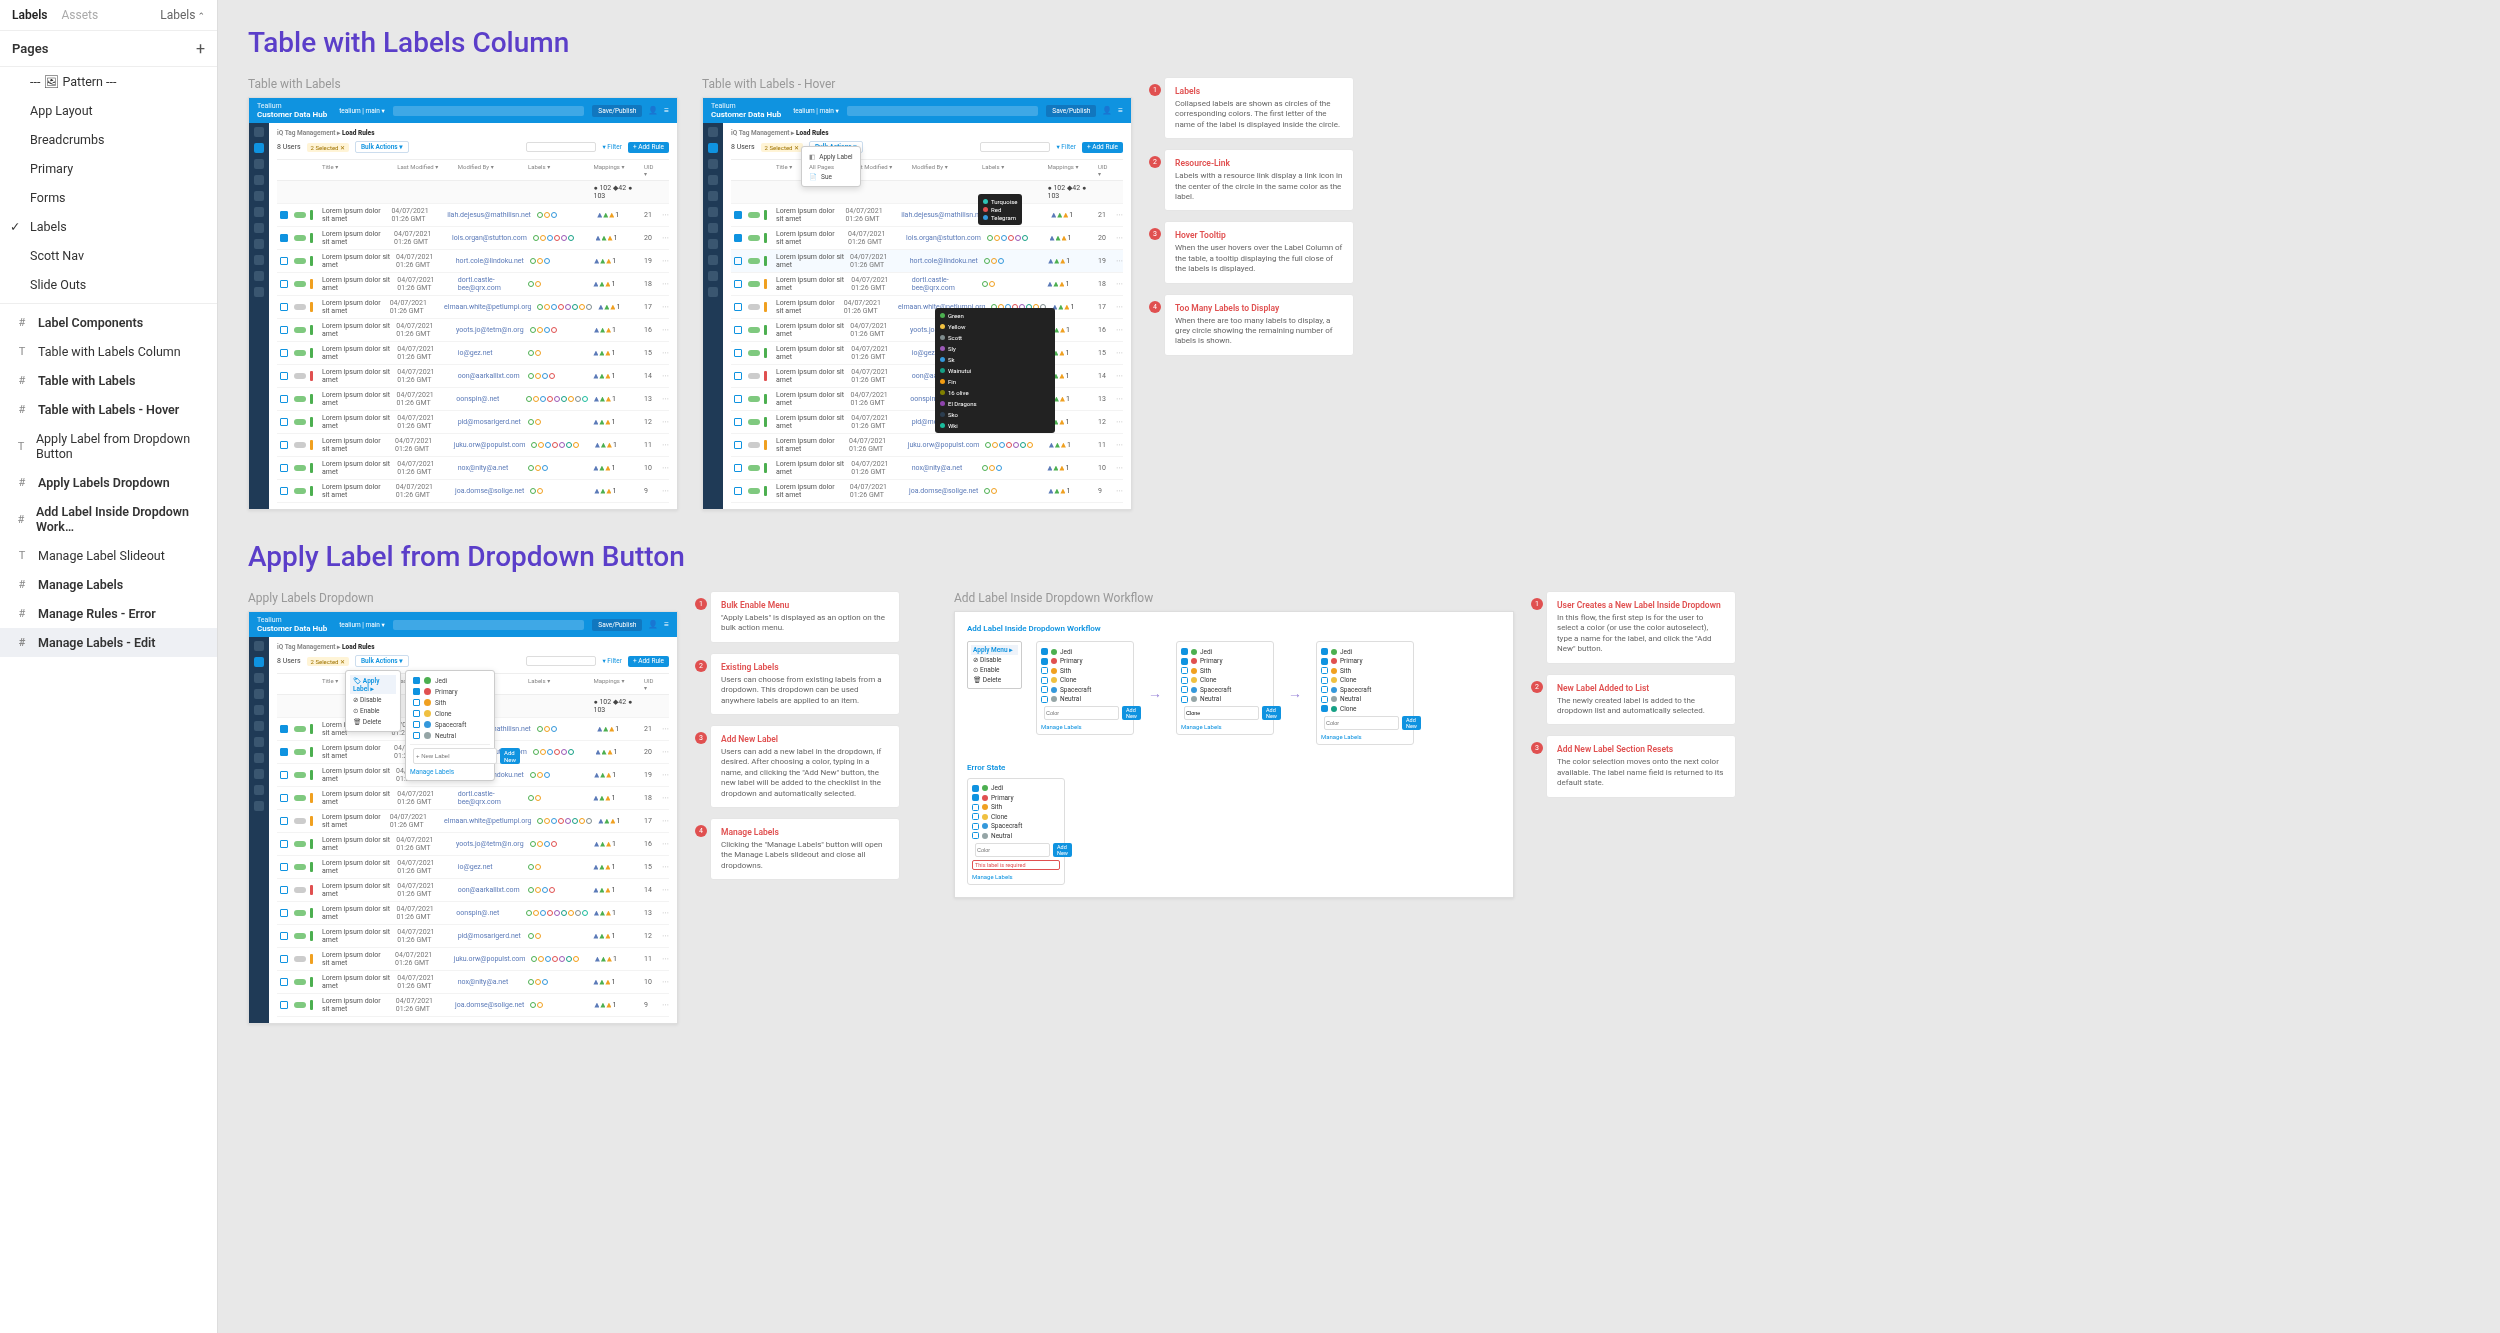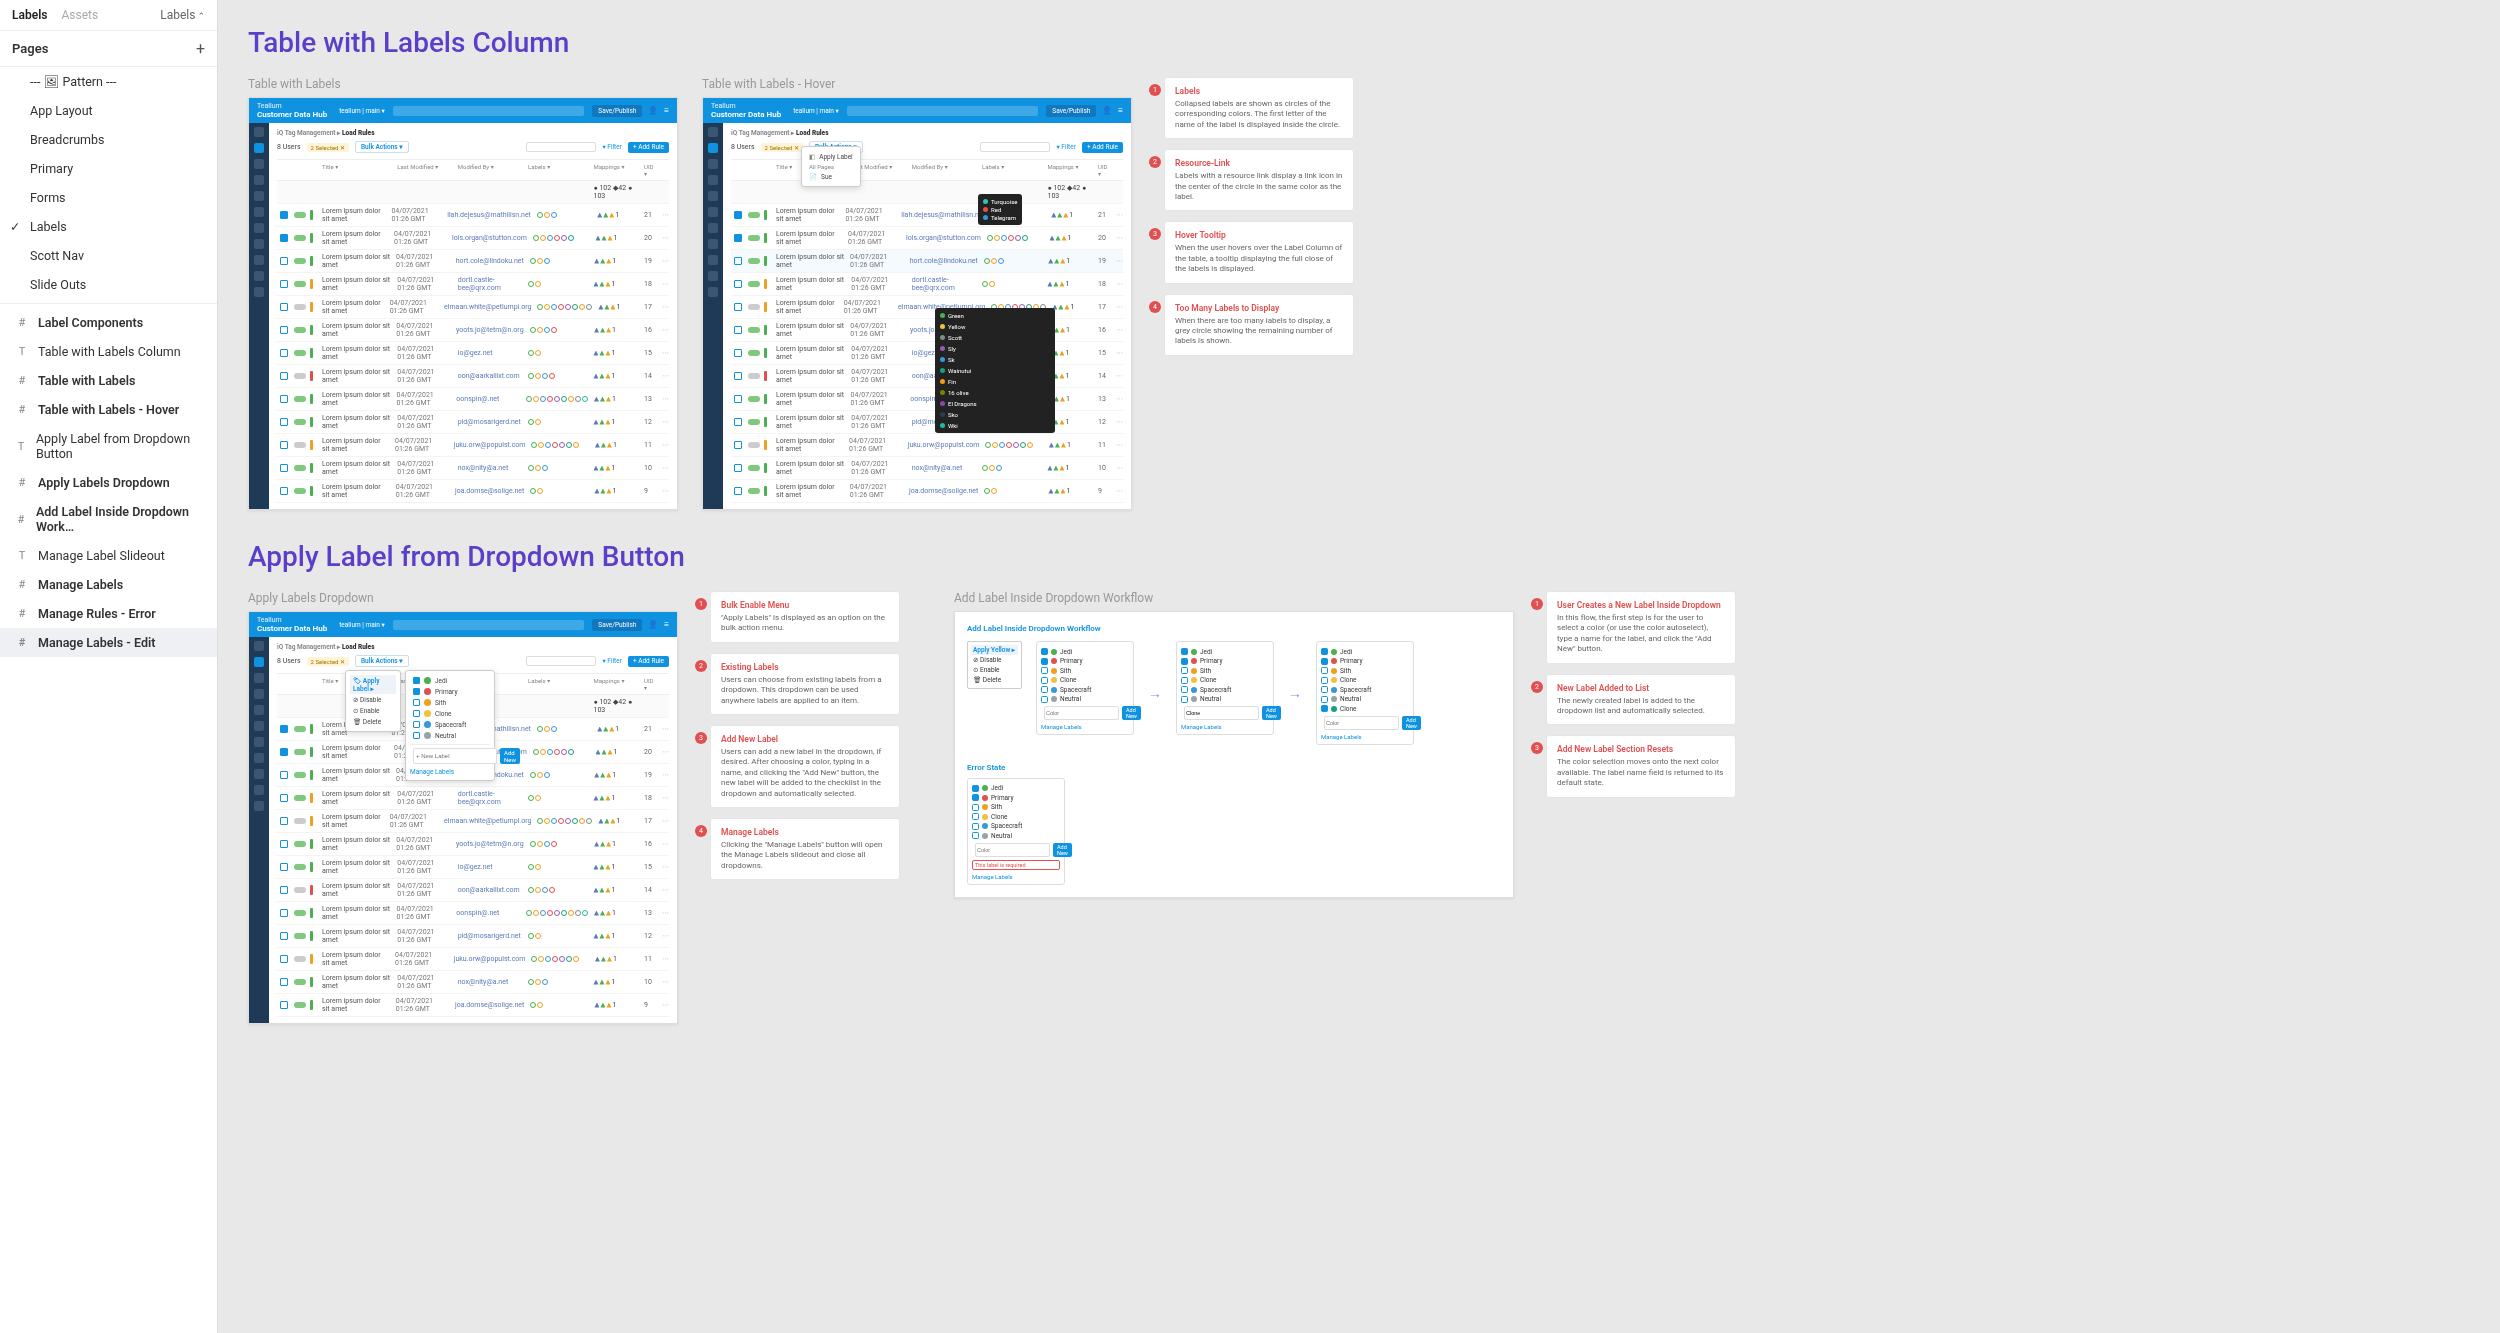--- a/index.html
+++ b/index.html
@@ -1596,21 +1596,21 @@
       <div class="abody">Clicking the "Manage Labels" button will open the Manage Labels slideout and close all dropdowns.</div>
           </div>
         </div>
 
       <div class="frame-wrap" style="margin-left:30px;">
         <div class="frame-title">Add Label Inside Dropdown Workflow</div>
         <div class="frame" style="padding:12px; width:560px;" id="workflow">
   <div class="hdr" style="color:#0f93e0;font-weight:600;font-size:8px;margin-bottom:8px">Add Label Inside Dropdown Workflow</div>
   <div class="flow-row">
     <div class="flow-ctx">
-      <div class="ci sel">Apply Yellow ▸</div>
+      <div class="ci sel">Apply Menu ▸</div>
       <div class="ci">⊘ Disable</div>
       <div class="ci">⊙ Enable</div>
       <div class="ci">🗑 Delete</div>
     </div>
     <div class="mini-dd">
                 <div class="row2"><span class="cb2 ck"></span><span class="sw3" style="background:#4caf50"></span>Jedi</div>
                 <div class="row2"><span class="cb2 ck"></span><span class="sw3" style="background:#e05050"></span>Primary</div>
                 <div class="row2"><span class="cb2 "></span><span class="sw3" style="background:#f0a020"></span>Sith</div>
                 <div class="row2"><span class="cb2 "></span><span class="sw3" style="background:#f0c040"></span>Clone</div>
                 <div class="row2"><span class="cb2 "></span><span class="sw3" style="background:#3498db"></span>Spacecraft</div>

